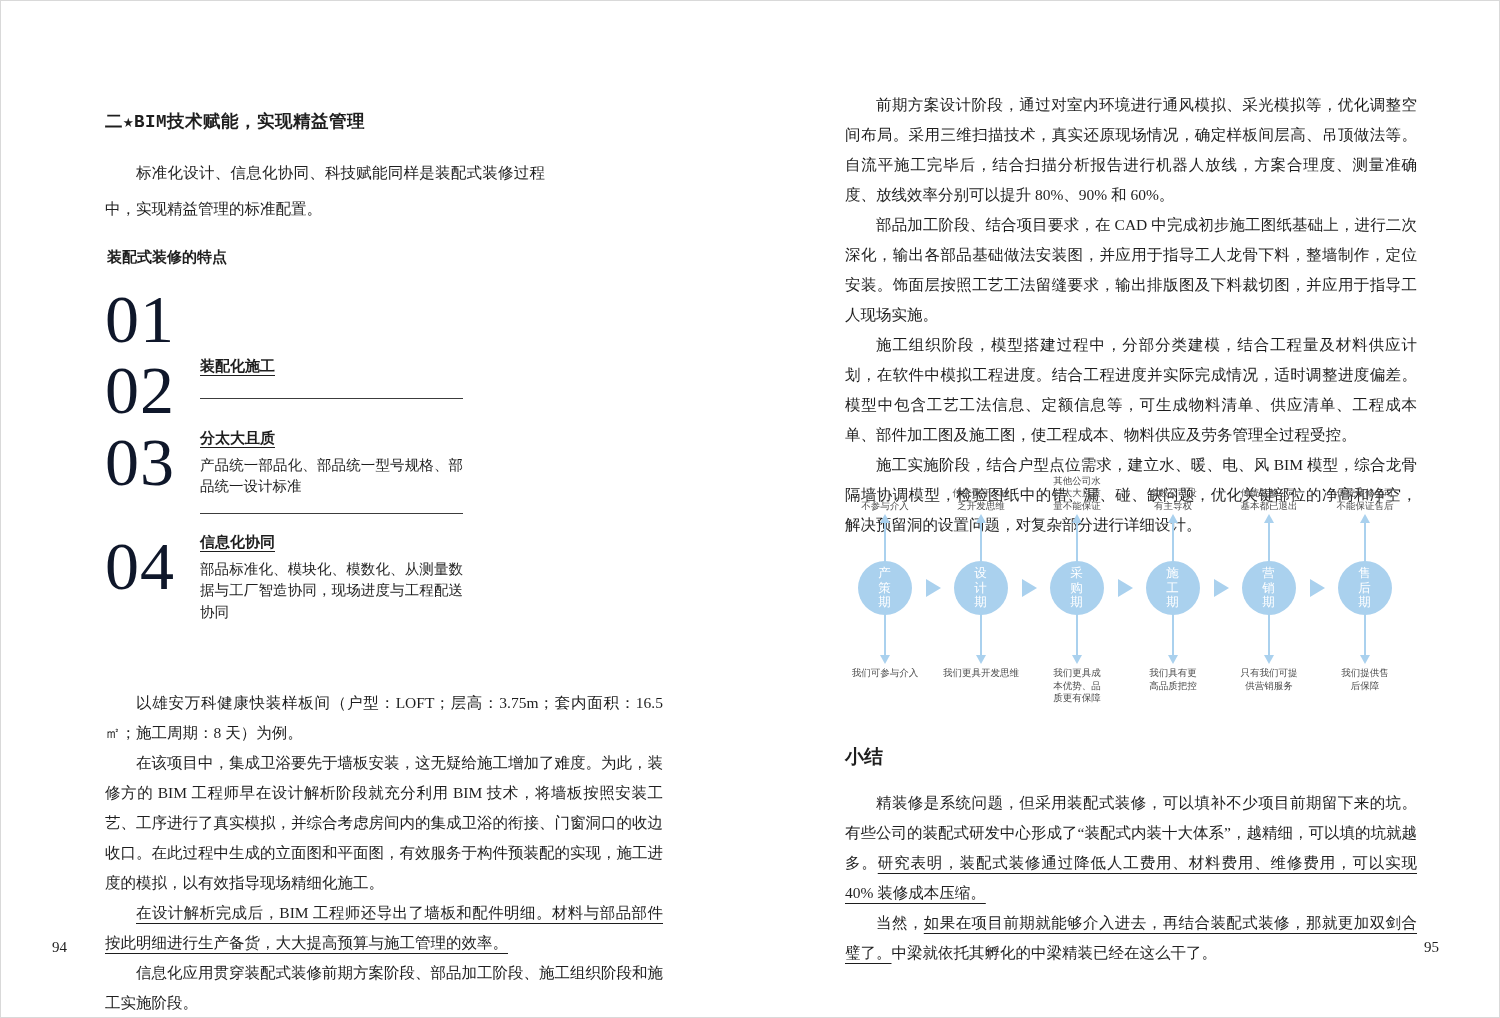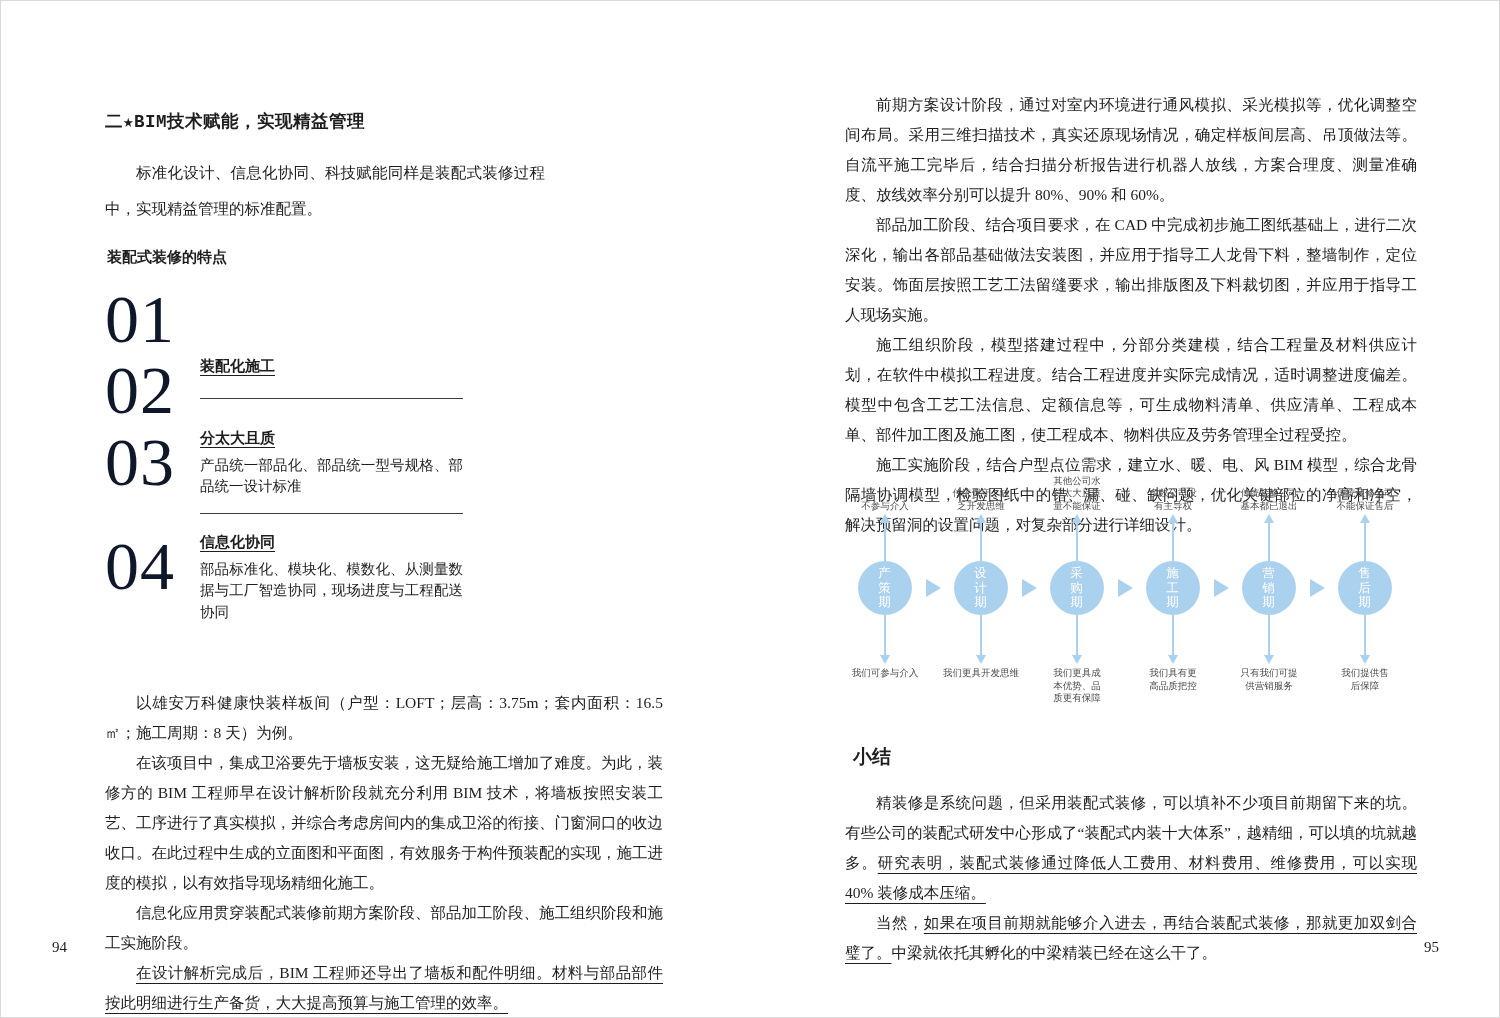--- a/index.html
+++ b/index.html
@@ -82,21 +82,21 @@
     letter-spacing:1px;
   }
   .flow-arrow{
     position:absolute;top:113px;width:0;height:0;
     border-top:9px solid transparent;border-bottom:9px solid transparent;
     border-left:15px solid;
   }
 
   .summary{position:absolute;top:744px;left:0;width:100%;}
   .summary-heading{
-    font-size:19px;font-weight:bold;margin:0 0 18px 8px;
+    font-size:19px;font-weight:bold;margin:0 0 18px 0;
     font-family:"Liberation Sans","DejaVu Sans",sans-serif;
   }
   .pagenum{position:absolute;font-size:15px;color:#1e1e1e;}
   .pagenum-left{left:52px;top:939px;}
   .pagenum-right{left:1424px;top:939px;}
 </style>
 </head>
 <body>
 
 <div class="page page-left">
@@ -124,22 +124,22 @@
         <div class="f-num">04</div>
         <div class="f-content">
           <div class="f-title">信息化协同</div>
           <div class="f-desc">部品标准化、模块化、模数化、从测量数据与工厂智造协同，现场进度与工程配送协同</div>
         </div>
       </div>
     </div>
   <div class="body-paras body-paras-left" id="left-paras">
       <p><span>以雄安万科健康快装样板间（户型：LOFT；层高：3.75m；套内面积：16.5 ㎡；施工周期：8 天）为例。</span></p>
       <p><span>在该项目中，集成卫浴要先于墙板安装，这无疑给施工增加了难度。为此，装修方的 BIM 工程师早在设计解析阶段就充分利用 BIM 技术，将墙板按照安装工艺、工序进行了真实模拟，并综合考虑房间内的集成卫浴的衔接、门窗洞口的收边收口。在此过程中生成的立面图和平面图，有效服务于构件预装配的实现，施工进度的模拟，以有效指导现场精细化施工。</span></p>
+      <p><span class="u">在设计解析完成后，BIM 工程师还导出了墙板和配件明细。材料与部品部件按此明细进行生产备货，大大提高预算与施工管理的效率。</span></p>
       <p><span>信息化应用贯穿装配式装修前期方案阶段、部品加工阶段、施工组织阶段和施工实施阶段。</span></p>
-      <p><span class="u">在设计解析完成后，BIM 工程师还导出了墙板和配件明细。材料与部品部件按此明细进行生产备货，大大提高预算与施工管理的效率。</span></p>
     </div>
 </div>
 
 <div class="page page-right">
   <div class="body-paras body-paras-right" id="right-paras">
       <p><span>前期方案设计阶段，通过对室内环境进行通风模拟、采光模拟等，优化调整空间布局。采用三维扫描技术，真实还原现场情况，确定样板间层高、吊顶做法等。自流平施工完毕后，结合扫描分析报告进行机器人放线，方案合理度、测量准确度、放线效率分别可以提升 80%、90% 和 60%。</span></p>
       <p><span>部品加工阶段、结合项目要求，在 CAD 中完成初步施工图纸基础上，进行二次深化，输出各部品基础做法安装图，并应用于指导工人龙骨下料，整墙制作，定位安装。饰面层按照工艺工法留缝要求，输出排版图及下料裁切图，并应用于指导工人现场实施。</span></p>
       <p><span>施工组织阶段，模型搭建过程中，分部分类建模，结合工程量及材料供应计划，在软件中模拟工程进度。结合工程进度并实际完成情况，适时调整进度偏差。模型中包含工艺工法信息、定额信息等，可生成物料清单、供应清单、工程成本单、部件加工图及施工图，使工程成本、物料供应及劳务管理全过程受控。</span></p>
       <p><span>施工实施阶段，结合户型点位需求，建立水、暖、电、风 BIM 模型，综合龙骨隔墙协调模型，检验图纸中的错、漏、碰、缺问题，优化关键部位的净高和净空，解决预留洞的设置问题，对复杂部分进行详细设计。</span></p>
     </div>

